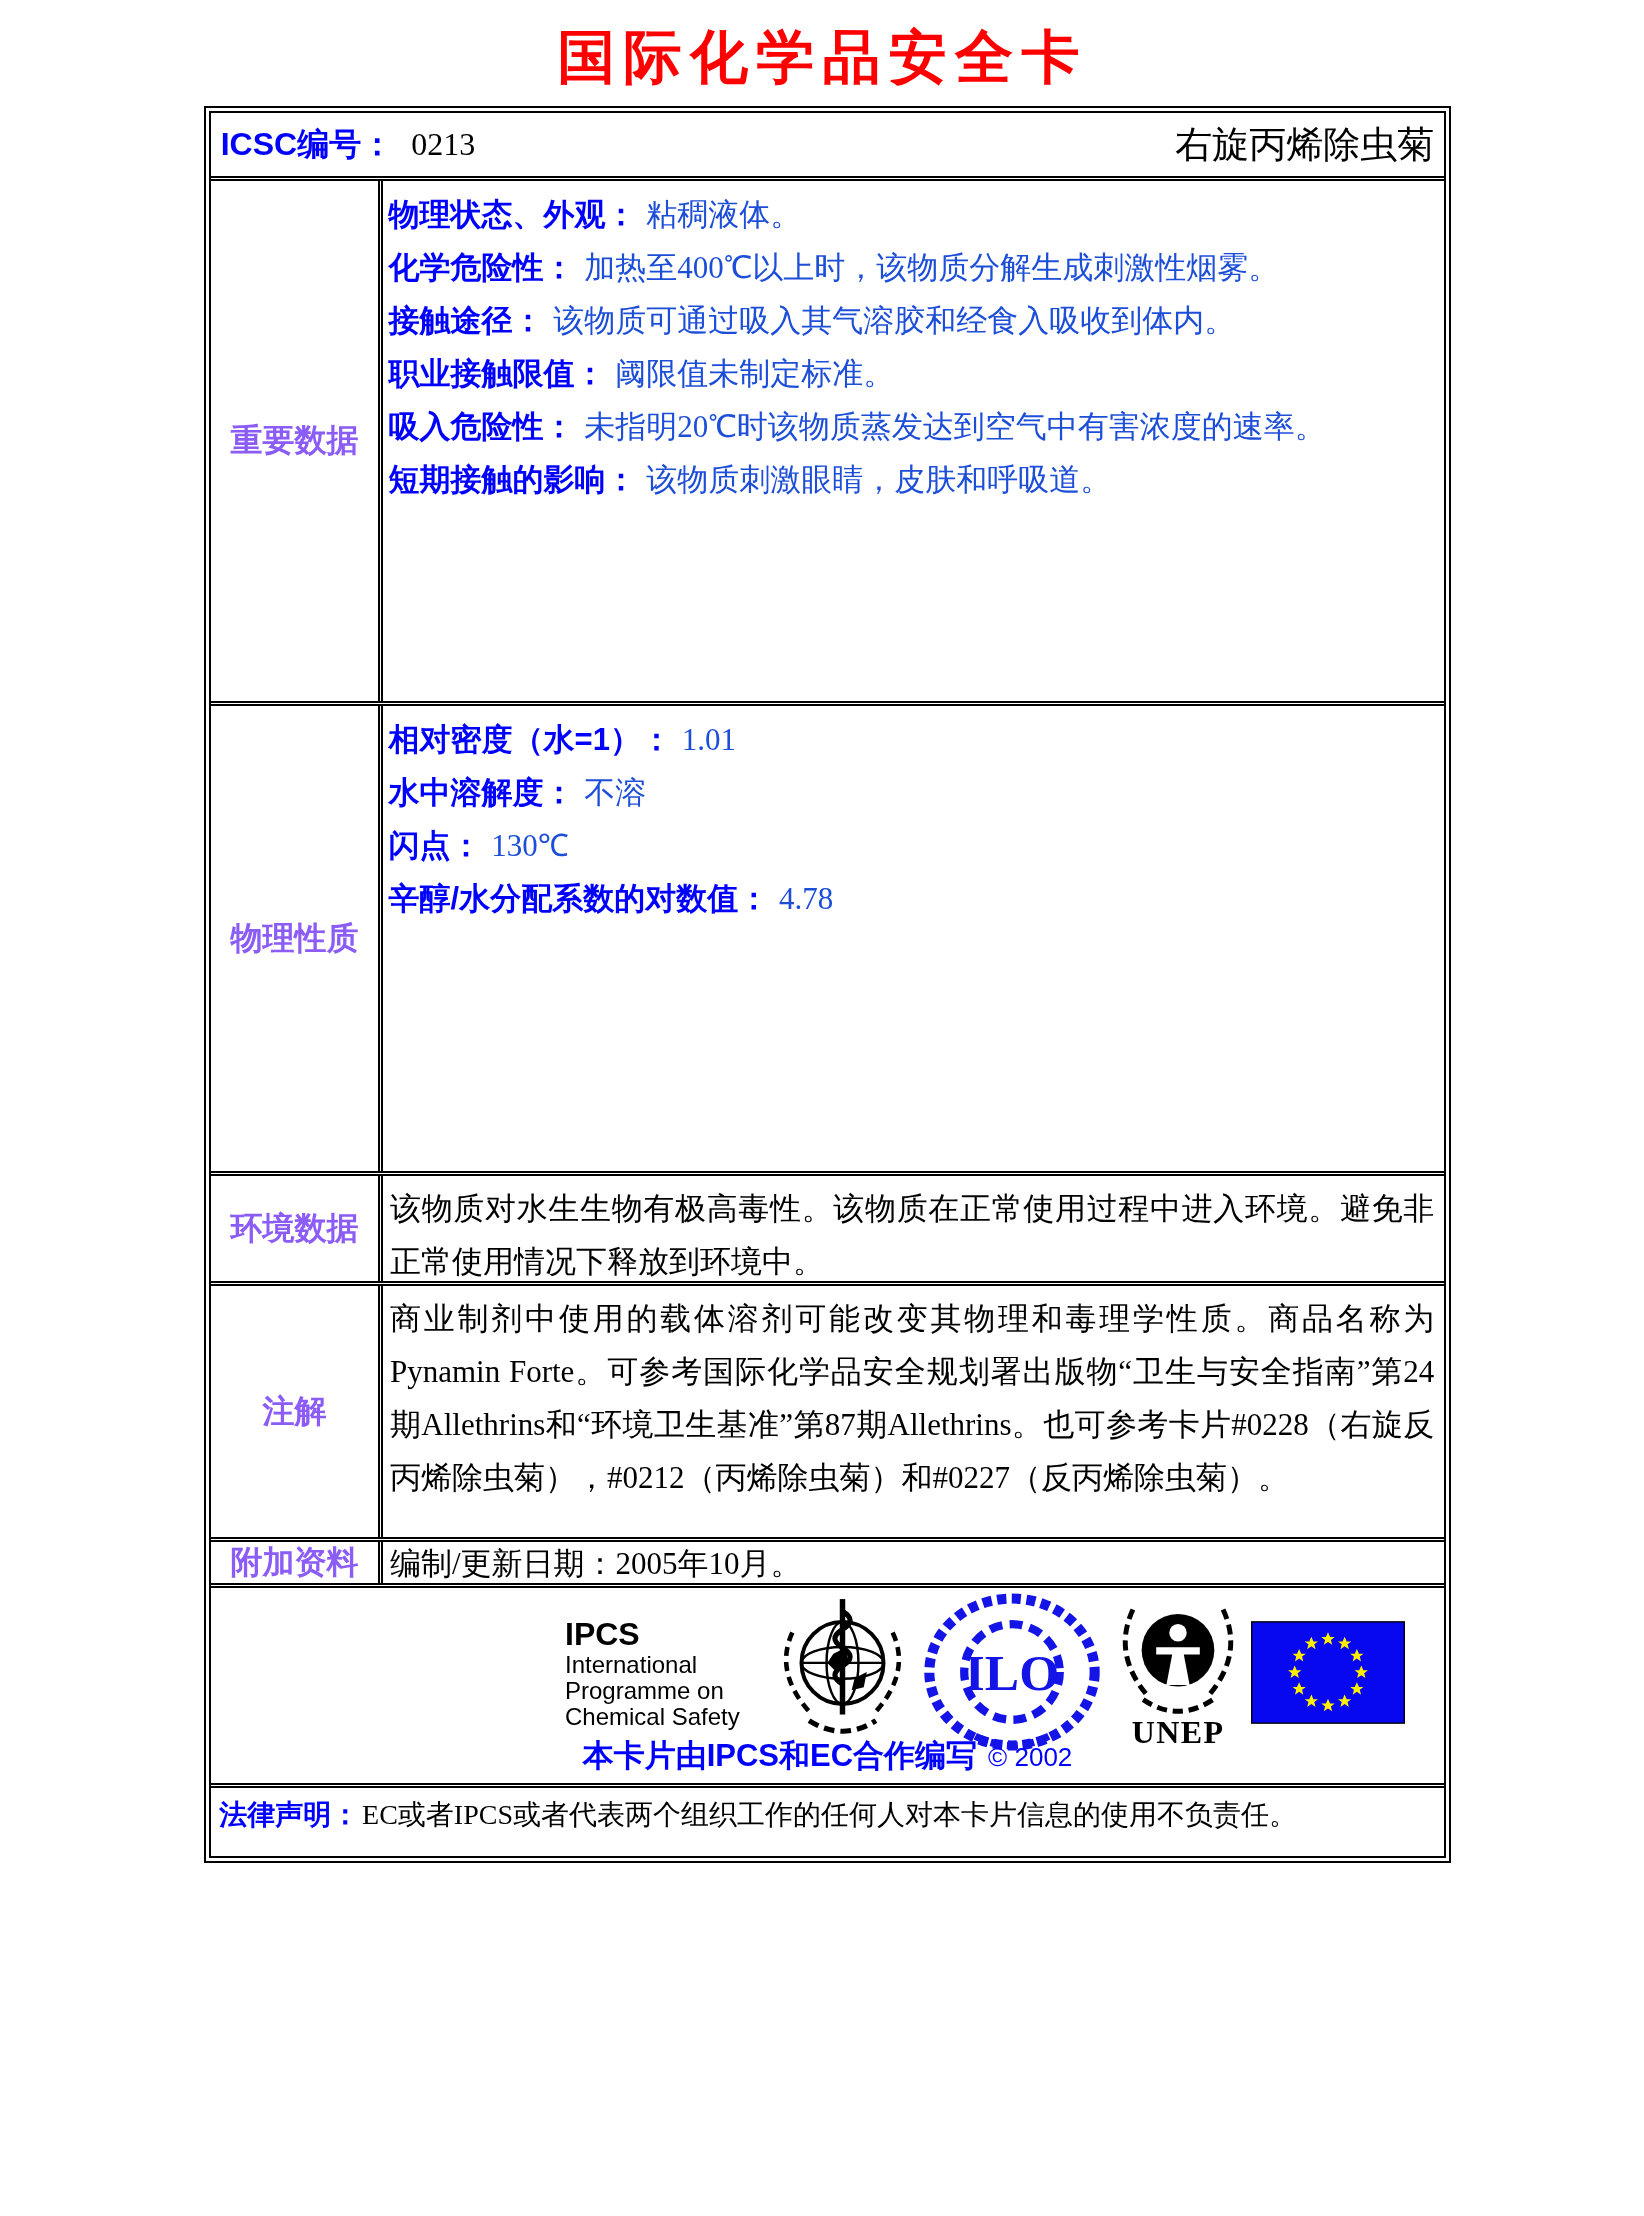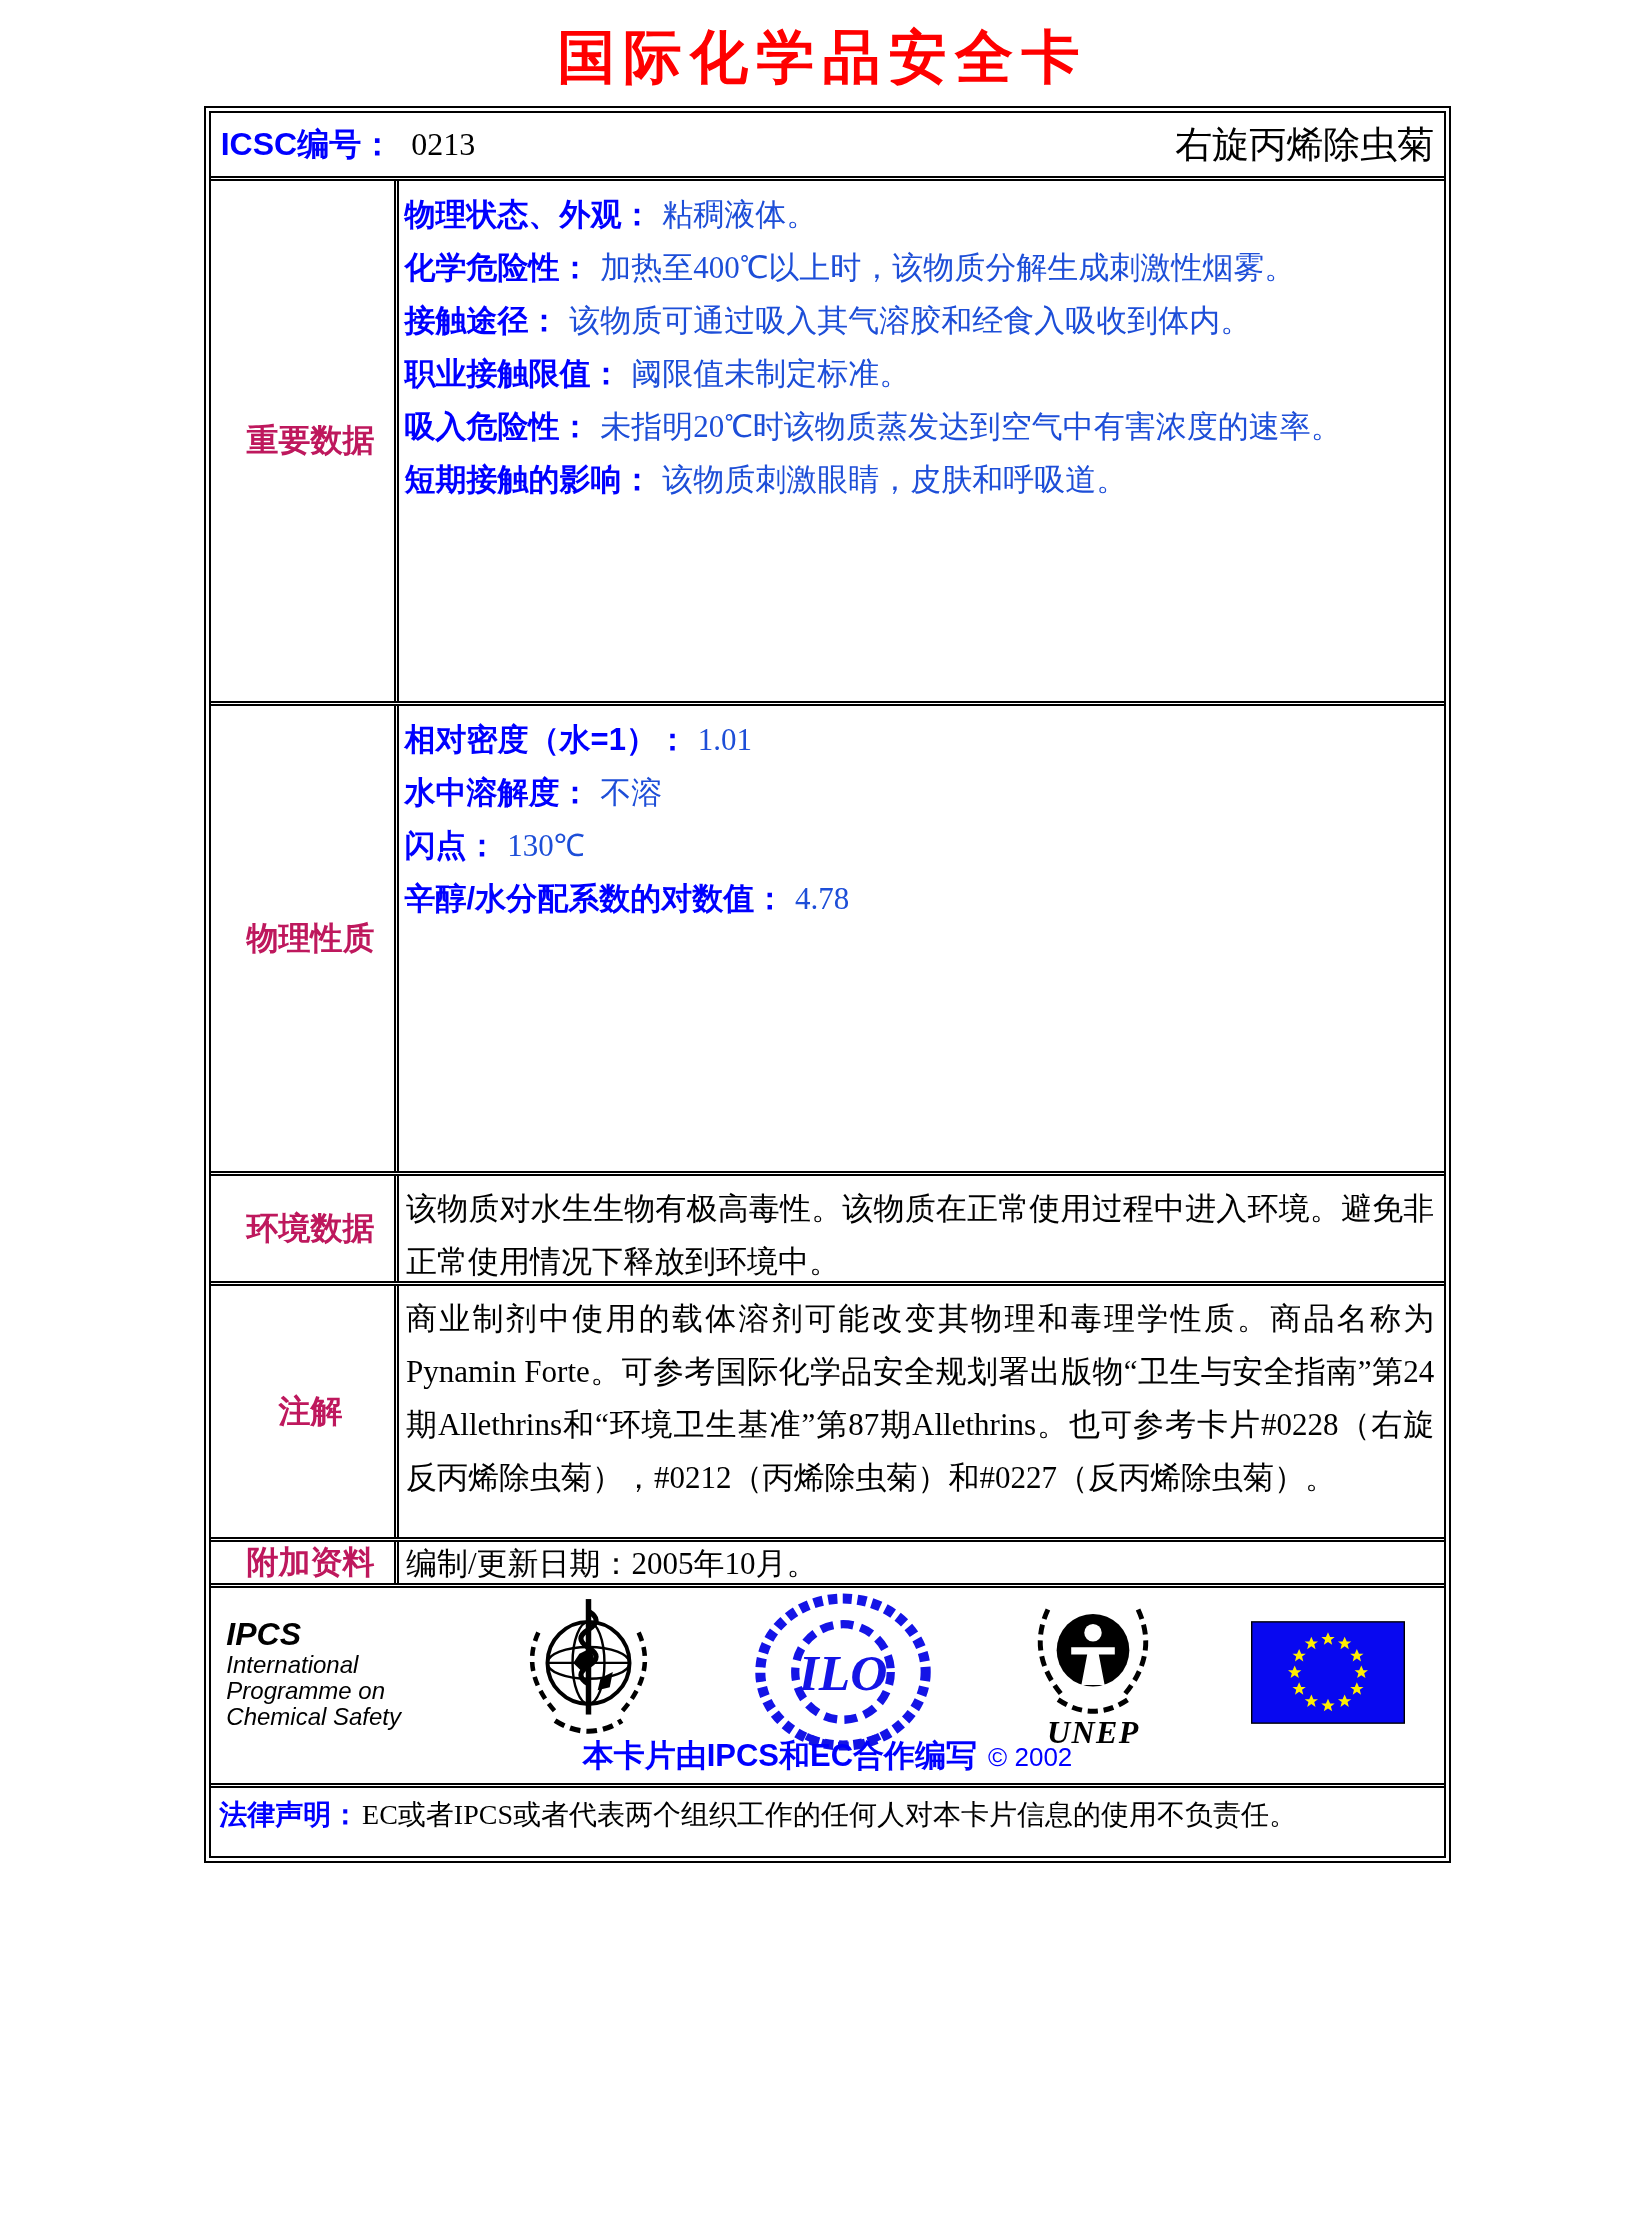--- a/index.html
+++ b/index.html
@@ -6,22 +6,22 @@
   .page{position:relative;width:1645px;height:2216px;background:#ffffff;overflow:hidden;
         font-family:"Liberation Serif",serif;color:#000;}
   .doc-title{position:absolute;top:19.4px;left:0;right:0;text-align:center;
              font-family:"DejaVu Serif",serif;font-weight:bold;font-size:58px;
              color:#ff0000;letter-spacing:8.3px;}
   .card{position:absolute;left:204px;top:106px;width:1247px;border:7px double #000;
         box-sizing:border-box;background:#fff;}
   .row{display:flex;border-bottom:5.6px double #000;box-sizing:border-box;}
   .row.last{border-bottom:none;}
   .label-cell{flex:0 0 172px;border-right:5.6px double #000;display:flex;align-items:center;
-              justify-content:center;color:#be185d;font-family:"Liberation Sans",sans-serif;
-              font-weight:bold;font-size:32px;box-sizing:border-box;text-align:left;margin-left:16px;}
+              justify-content:center;color:#8b5cf6;font-family:"Liberation Sans",sans-serif;
+              font-weight:bold;font-size:32px;box-sizing:border-box;text-align:left;}
   .content-cell{flex:1;box-sizing:border-box;min-width:0;}
   
   .row-header{height:68px;align-items:center;justify-content:space-between;padding:0 9.7px;}
   .row-important{height:525px;}
   .row-physical{height:470px;}
   .row-env{height:110px;}
   .row-notes{height:256px;}
   .row-add{height:46px;}
   .row-logos{height:200px;display:block;position:relative;}
   .row-legal{height:68px;display:block;}
@@ -38,22 +38,22 @@
   .v-sp{margin-left:9.7px;}
   
   .para{font-size:31px;line-height:53px;padding:5.6px 9.7px 5.6px 7px;text-align:justify;}
   
   .add-text{font-size:31px;line-height:42px;padding:1.4px 7px;}
   
   .legal-pad{padding:8.3px 8.3px;}
   .legal-k{color:#0000ff;font-family:"Liberation Sans",sans-serif;font-weight:bold;font-size:28px;}
   .legal-v{font-size:28px;}
   
-  .logos{display:flex;align-items:center;justify-content:space-between;height:151px;
-         padding:9.7px 39px 0 15.3px;font-style:italic;}
+  .logos{display:flex;align-items:center;justify-content:flex-end;height:151px;
+         padding:9.7px 39px 0 15.3px;}
   .ipcs-block{width:201px;font-family:"Liberation Sans",sans-serif;}
   .ipcs-title{font-weight:bold;font-size:32px;line-height:35px;}
   .ipcs-line{font-size:24px;line-height:26px;}
   .unep-wrap{display:flex;flex-direction:column;align-items:center;}
   .unep-text{font-family:"Liberation Serif",serif;font-weight:bold;font-size:32px;
              letter-spacing:1.4px;margin-top:-5.6px;}
   .caption{position:absolute;left:0;right:0;bottom:5.6px;text-align:center;color:#0000ff;
            font-family:"Liberation Sans",sans-serif;font-weight:bold;font-size:31px;}
   .copyright{font-weight:normal;font-size:26px;margin-left:11px;text-align:right;}
 </style>

